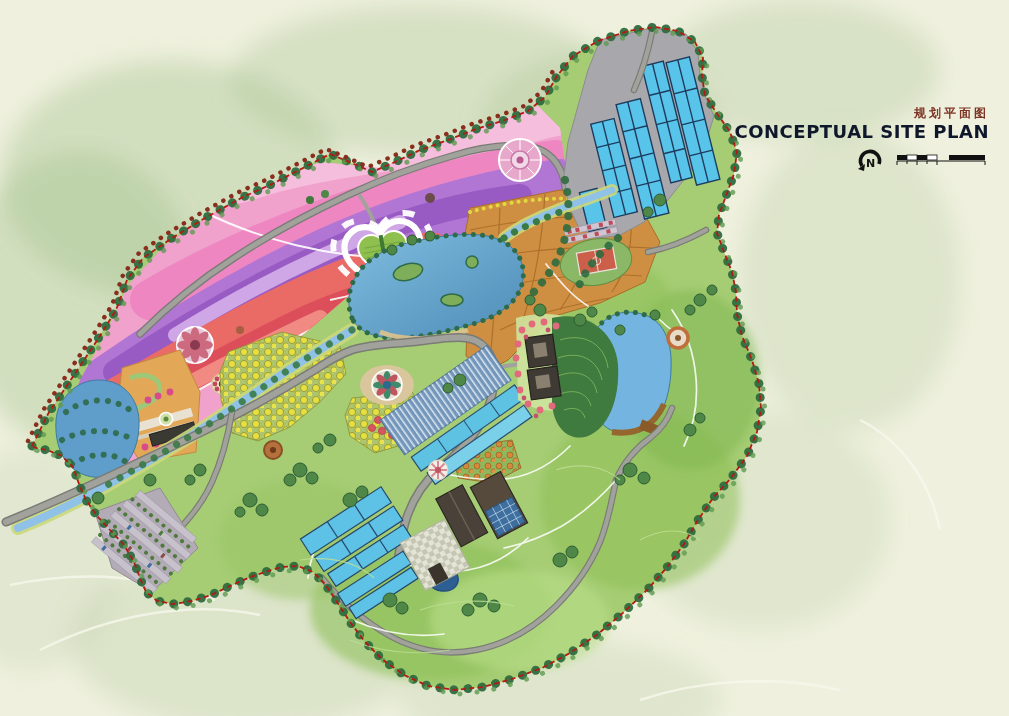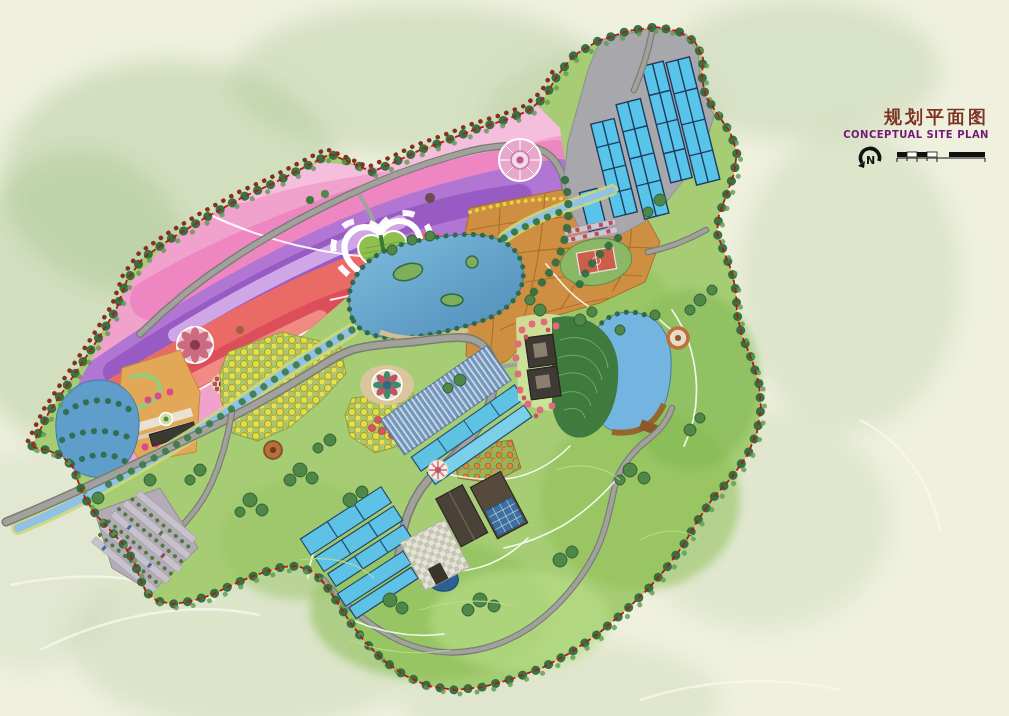--- a/index.html
+++ b/index.html
@@ -1,20 +1,20 @@
 <!DOCTYPE html>
 <html><head>
 <meta charset="utf-8">
 <style>
   html,body{margin:0;padding:0;background:#dfe2cc;font-family:"DejaVu Sans","Liberation Sans",sans-serif;}
   .stage{position:relative;width:1009px;height:716px;overflow:hidden;background:#eff1de;}
   .stage svg.map{position:absolute;left:0;top:0;}
   .title-block{position:absolute;right:20px;top:106px;text-align:right;line-height:1.25;}
-  .t-zh{font-size:18px;letter-spacing:3px;color:#7e3424;font-weight:600;}
-  .t-en{font-size:10px;font-weight:bold;color:#701a75;letter-spacing:.5px;}
+  .t-zh{font-size:12px;letter-spacing:3px;color:#7e3424;font-weight:600;}
+  .t-en{font-size:18px;font-weight:bold;color:#0f172a;letter-spacing:.5px;}
   .nav-row{display:flex;justify-content:flex-end;align-items:center;gap:10px;margin-top:4px;}
 </style>
 </head>
 <body>
 
 <div class="stage">
 
 <svg class="map" width="1009" height="716" viewBox="0 0 1009 716">
 <defs>
   <filter id="blur9" x="-40%" y="-40%" width="180%" height="180%">

